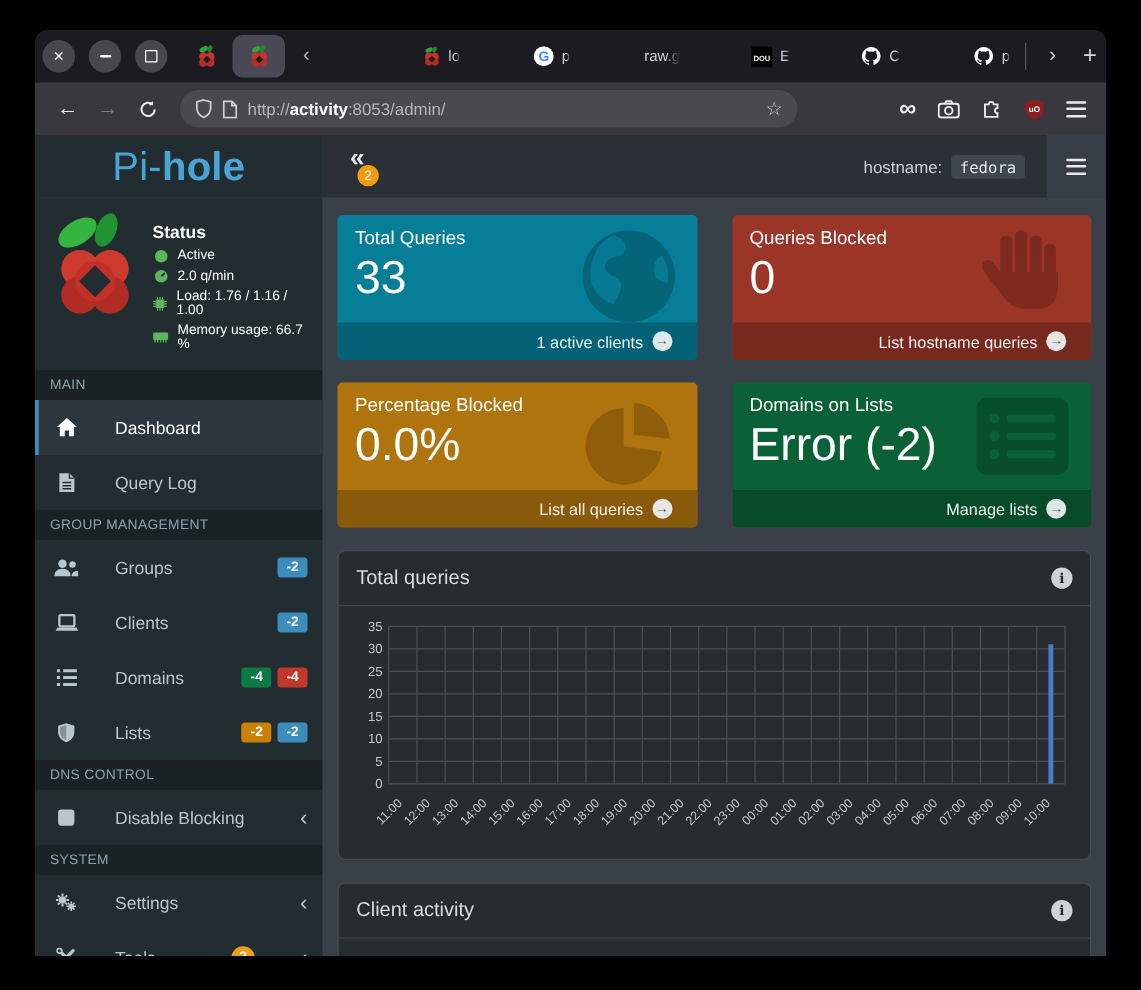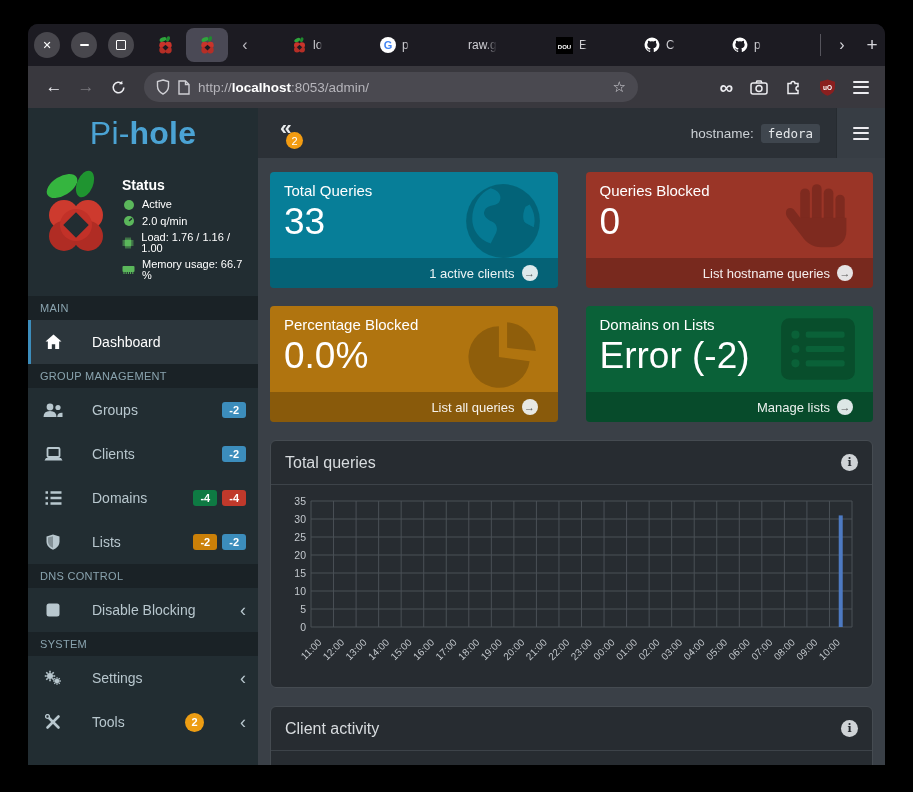--- a/index.html
+++ b/index.html
@@ -20,21 +20,21 @@
   .win-btn{width:26px;height:26px;border-radius:50%;background:#48474d;color:#fff;
     display:flex;align-items:center;justify-content:center;font-size:11px;cursor:default;}
   .win-btn .sq{width:8px;height:8px;border:1.6px solid #fff;border-radius:1px;}
   .win-btn .dash{width:9px;height:1.8px;background:#fff;border-radius:1px;}
   .tabstrip{display:flex;align-items:center;flex:1;height:100%;}
   .pinned-tab{width:34px;display:flex;justify-content:center;align-items:center;height:100%;}
   .tab-active{width:42px;height:34px;border-radius:8px;background:#4a4955;display:flex;
     align-items:center;justify-content:center;margin:0 4px;}
   .tab-scroll{width:26px;color:#b9b8be;font-size:16px;text-align:center;}
   .tab{width:76px;height:100%;display:flex;align-items:center;gap:6px;padding:0 6px;
-    color:#cfcfd4;font-size:12px;overflow:hidden;white-space:nowrap;}
+    color:#cfcfd4;font-size:12px;overflow:hidden;white-space:nowrap;justify-content:flex-end;}
   .tab .t-label{overflow:hidden;max-width:46px;
     -webkit-mask-image:linear-gradient(90deg,#000 60%,transparent);
             mask-image:linear-gradient(90deg,#000 60%,transparent);}
   .tab-sep{width:1px;height:22px;background:#55545c;margin:0 6px;}
   .tab-rightbtn{width:30px;text-align:center;color:#d5d5da;font-size:16px;}
   
   .toolbar{height:42px;background:#39383e;display:flex;align-items:center;gap:4px;
     padding:0 12px;flex:0 0 auto;}
   .nav-btn{width:28px;height:28px;display:flex;align-items:center;justify-content:center;
     font-size:17px;color:#ececf0;border-radius:4px;}
@@ -234,21 +234,21 @@
         <svg width="14" height="16" viewBox="0 0 14 16">
             <path d="M7 1 12.5 2.6 V7.3 C12.5 11.5 9.2 13.9 7 15 4.8 13.9 1.5 11.5 1.5 7.3 V2.6 Z" fill="none" stroke="#cfcfd4" stroke-width="1.4"></path>
           </svg>
       </span>
       <span>
         <svg width="12" height="15" viewBox="0 0 12 15">
             <path d="M1 1 h6.5 L11 4.5 V14 H1 Z" fill="none" stroke="#cfcfd4" stroke-width="1.4"></path>
             <path d="M7.5 1 v3.5 H11" fill="none" stroke="#cfcfd4" stroke-width="1.4"></path>
           </svg>
       </span>
-      <span class="url-text"><span>http://</span><b>localhost</b><span>:8053/admin/</span></span>
+      <span class="url-text"><span>http://</span><b>activity</b><span>:8053/admin/</span></span>
       <span class="url-star">☆</span>
     </div>
     <div class="ext-icons">
       <span class="inf">∞</span>
       <span>
         <svg width="18" height="15" viewBox="0 0 18 15">
             <rect x="1" y="3" width="16" height="11" rx="2" fill="none" stroke="#ececf0" stroke-width="1.5"></rect>
             <path d="M6 3 7 1 h4 l1 2" fill="none" stroke="#ececf0" stroke-width="1.5"></path>
             <circle cx="9" cy="8.5" r="3" fill="none" stroke="#ececf0" stroke-width="1.5"></circle>
           </svg>
@@ -349,20 +349,30 @@
       </div>
 
       <div class="menu-section">MAIN</div>
       <div class="menu-item active">
         <span class="micon">
             <svg width="17" height="16" viewBox="0 0 18 17">
               <path d="M9 0.5 17.5 8 H15 v8 H10.8 V11 H7.2 v5 H3 V8 H0.5 Z" fill="currentColor"></path>
             </svg>
           </span>
         <span>Dashboard</span>
+      </div>
+      <div class="menu-item">
+        <span class="micon">
+            <svg width="13" height="16" viewBox="0 0 13 16">
+              <path d="M0.5 0.5 h8 l4 4 V15.5 H0.5 Z" fill="currentColor"></path>
+              <path d="M8.5 0.5 v4 h4" fill="none" stroke="#222d32" stroke-width="1"></path>
+              <path d="M3 8h7M3 10.5h7M3 13h7" stroke="#222d32" stroke-width="1.2"></path>
+            </svg>
+          </span>
+        <span>Query Log</span>
       </div>
 
       <div class="menu-section">GROUP MANAGEMENT</div>
       <div class="menu-item">
         <span class="micon">
             <svg width="20" height="15" viewBox="0 0 20 15">
               <circle cx="7" cy="4" r="3.4" fill="currentColor"></circle>
               <path d="M0.5 14 q0-6 6.5-6 t6.5 6 Z" fill="currentColor"></path>
               <circle cx="15" cy="4.5" r="2.6" fill="currentColor"></circle>
               <path d="M14.2 14 q0.3-4.5 5.3-4.2 v4.2 Z" fill="currentColor"></path>

